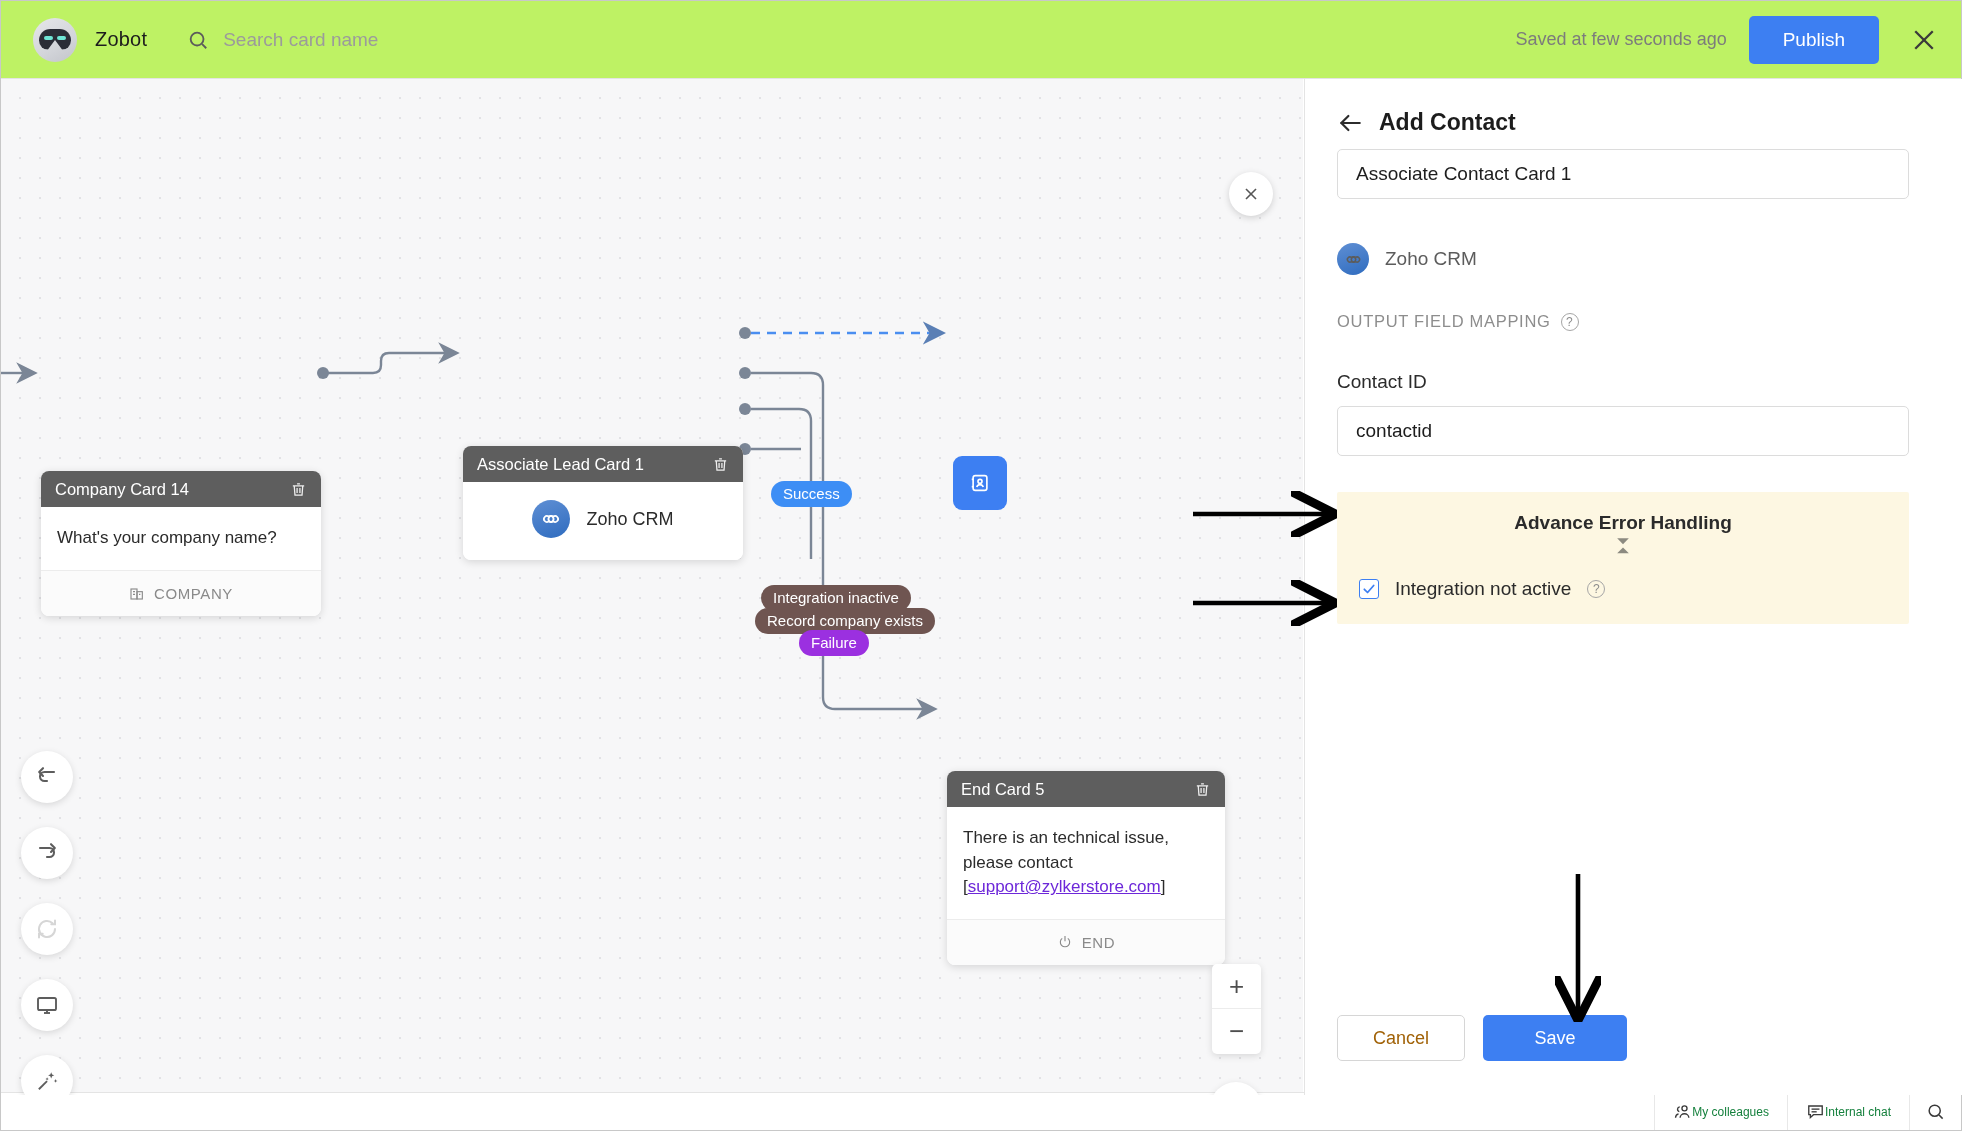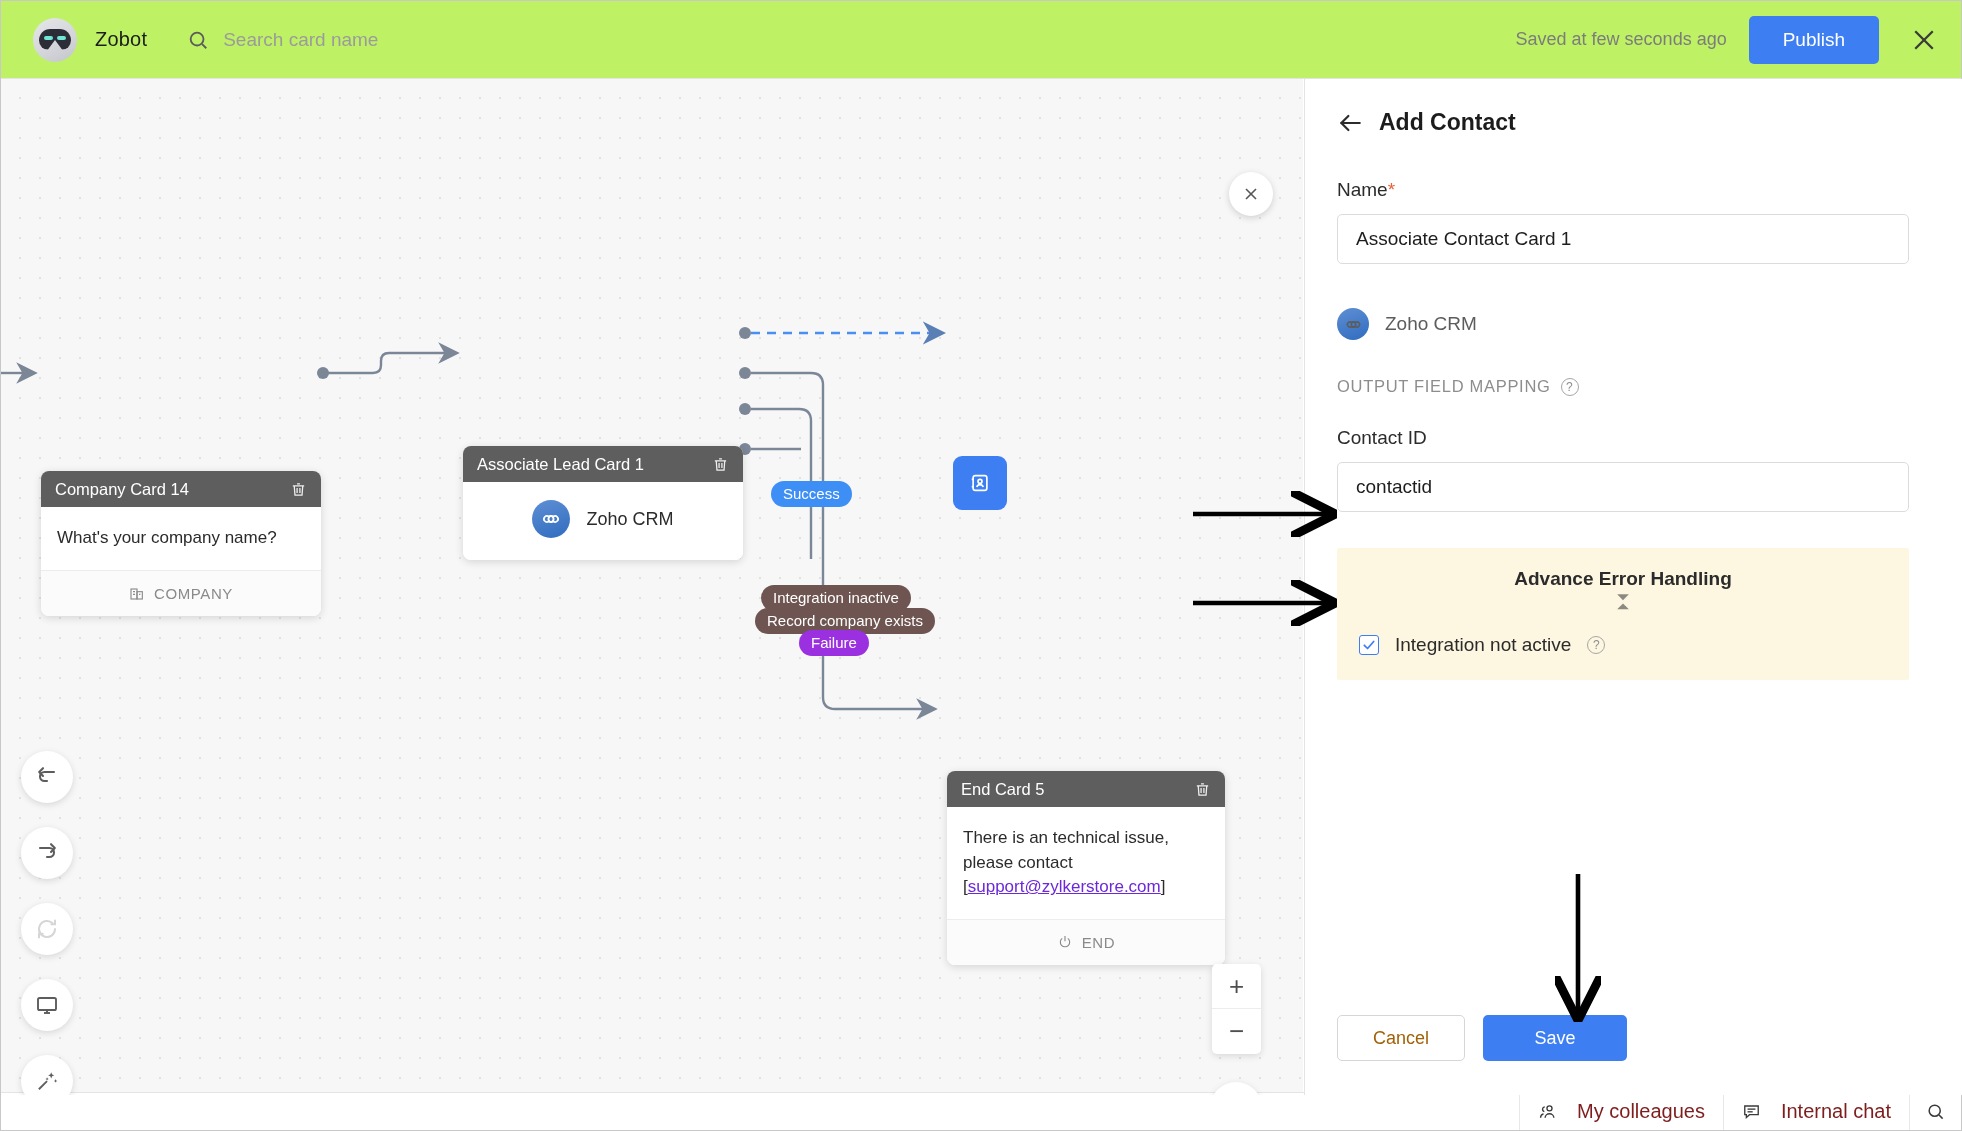--- a/index.html
+++ b/index.html
@@ -234,22 +234,22 @@
     font-family: "Liberation Sans", sans-serif;
   }
 
   
   .bottombar {
     position: absolute; left: 0; bottom: 0; width: 1960px; height: 38px;
     border-top: 1px solid #e4e4e4; background: #fff;
     display: flex; justify-content: flex-end; align-items: stretch;
   }
   .bb-item {
-    display: flex; align-items: center; gap: 20px; padding: 0 18px;
-    border-left: 1px solid #e8e8e8; font-size: 20px; color: #7f1d1d; cursor: pointer;
+    display: flex; align-items: center; gap: 0; padding: 0 18px;
+    border-left: 1px solid #e8e8e8; font-size: 12px; color: #15803d; cursor: pointer;
   }
   .bb-item svg { width: 19px; height: 19px; color: #3a3a3a; }
   .bb-icononly { padding: 0 16px; }
 </style>
 </head>
 <body>
 
 <div id="app">
 
   <div class="topbar">
@@ -440,41 +440,38 @@
 
   <div class="panel">
     <div class="panel-head">
       <svg class="back-arrow" viewBox="0 0 24 24" fill="none" stroke="currentColor" stroke-width="2" stroke-linecap="round" stroke-linejoin="round">
         <line x1="21" y1="12" x2="4" y2="12"></line>
           <polyline points="10.5,5.5 4,12 10.5,18.5"></polyline>
       </svg>
       <span class="panel-title">Add Contact</span>
     </div>
 
-    <div class="fld-label">
-      <span>Name</span><span class="req">*</span>
-    </div>
     <input class="text-input" value="Associate Contact Card 1" style="">
 
     <div class="crm-line">
       <span class="crm-badge">
         <svg viewBox="0 0 24 24" fill="none" stroke="currentColor" stroke-width="1.9">
           <path d="M9.5 9.5a3.2 3.2 0 1 0 0 5 3.2 3.2 0 1 0 0-5z"></path>
           <path d="M14.5 9.5a3.2 3.2 0 1 0 0 5 3.2 3.2 0 1 0 0-5z"></path>
         </svg>
       </span>
       <span>Zoho CRM</span>
     </div>
 
     <div class="section-label">
       <span>OUTPUT FIELD MAPPING</span>
       <span class="qmark">?</span>
     </div>
 
-    <div class="fld-label" style="margin-top:31px;">Contact ID</div>
+    <div class="fld-label" style="margin-top:40px;">Contact ID</div>
     <input class="text-input" value="contactid" style="">
 
     <div class="aeh-box">
       <div class="aeh-head">
         <span class="aeh-title">Advance Error Handling</span>
         <svg class="collapse-ico" viewBox="0 0 24 24" fill="currentColor">
           <path d="M5 4h14l-7 7z"></path>
             <path d="M12 15l7 7H5z"></path>
         </svg>
       </div>

